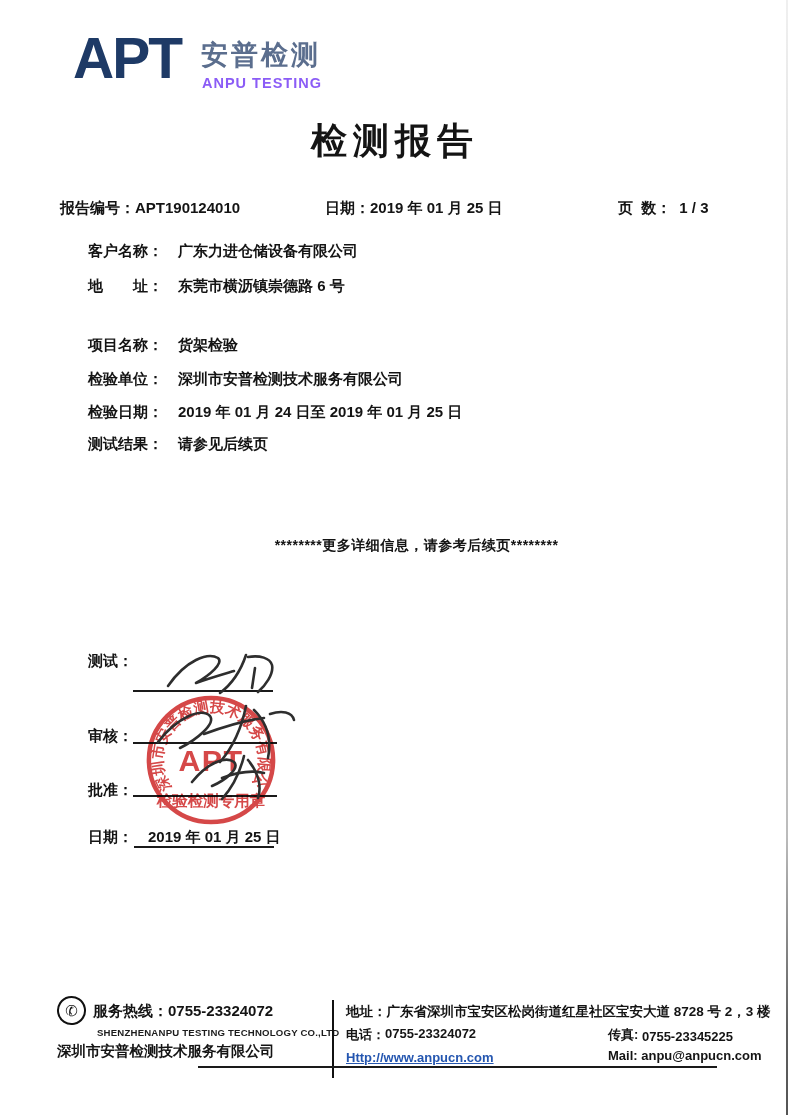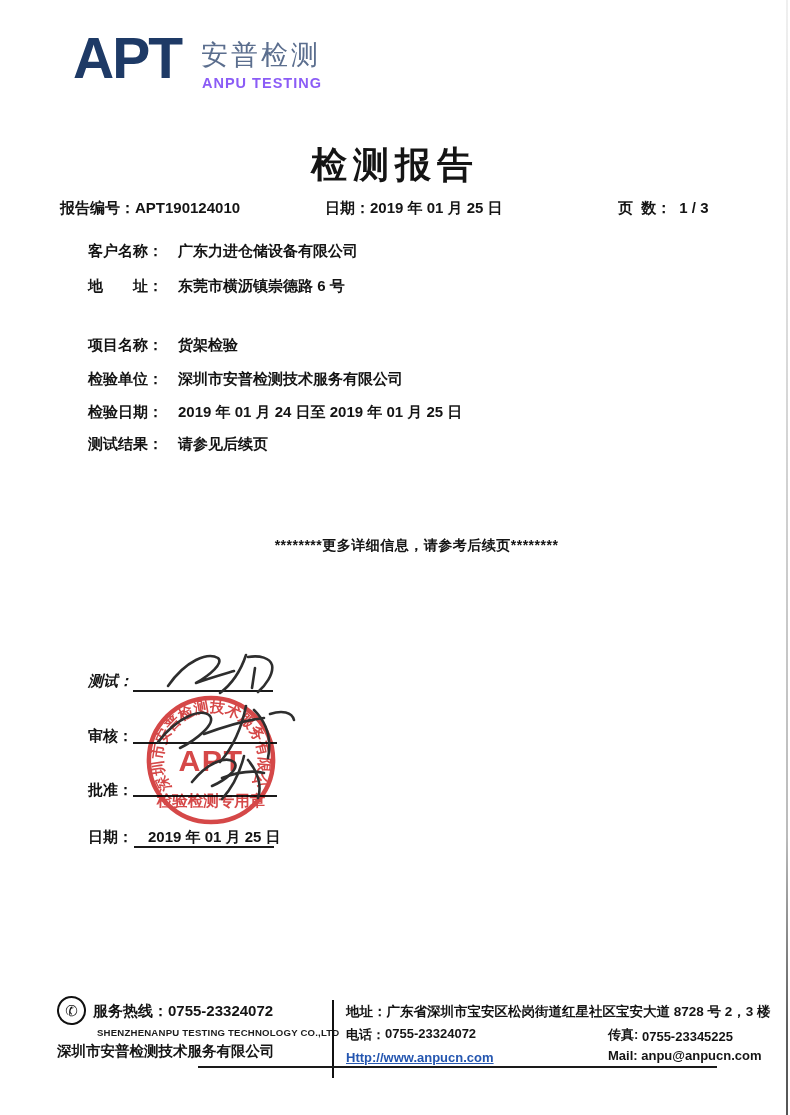--- a/index.html
+++ b/index.html
@@ -42,24 +42,24 @@
     background:linear-gradient(180deg,rgba(150,150,150,0.15) 0%,rgba(120,120,120,0.5) 75%,#5f5f5f 92%,#555 100%);}
 </style>
 </head>
 <body>
 
 <div class="page">
 
   <div class="abs" style="left:73px;top:30px;">
     <span class="logo-apt">APT</span>
   </div>
-  <div class="abs logo-cn" style="left:201px;top:42px;">安普检测</div>
+  <div class="abs logo-cn" style="left:201px;top:42px;font-weight:bold;">安普检测</div>
   <div class="abs logo-en" style="left:202px;top:76px;">ANPU TESTING</div>
 
-  <div class="abs doc-title" style="top:117px;margin-top:24px;">检测报告</div>
+  <div class="abs doc-title" style="top:117px;">检测报告</div>
 
   <div class="abs row" style="left:60px;top:199px;">
     <span class="lbl">报告编号：</span>
     <span class="val">APT190124010</span>
   </div>
   <div class="abs row" style="left:325px;top:199px;">
     <span class="lbl">日期：</span>
     <span class="val">2019 年 01 月 25 日</span>
   </div>
   <div class="abs row" style="left:618px;top:199px;">
@@ -79,21 +79,21 @@
   <div class="abs val" style="left:178px;top:370px;">深圳市安普检测技术服务有限公司</div>
 
   <div class="abs lbl" style="left:88px;top:403px;">检验日期：</div>
   <div class="abs val" style="left:178px;top:403px;">2019 年 01 月 24 日至 2019 年 01 月 25 日</div>
 
   <div class="abs lbl" style="left:88px;top:435px;">测试结果：</div>
   <div class="abs val" style="left:178px;top:435px;">请参见后续页</div>
 
   <div class="abs note" style="top:537px;padding-left:43px;">********更多详细信息，请参考后续页********</div>
 
-  <div class="abs lbl" style="left:88px;top:672px;font-style:italic;">测试：</div>
+  <div class="abs lbl" style="left:88px;top:652px;">测试：</div>
   <div class="abs sig-line" style="left:133px;top:690px;width:140px;"></div>
 
   <div class="abs lbl" style="left:88px;top:727px;">审核：</div>
   <div class="abs sig-line" style="left:133px;top:742px;width:144px;"></div>
 
   <div class="abs lbl" style="left:88px;top:781px;">批准：</div>
   <div class="abs sig-line" style="left:133px;top:795px;width:144px;"></div>
 
   <div class="abs lbl" style="left:88px;top:828px;">日期：</div>
   <div class="abs val" style="left:148px;top:828px;">2019 年 01 月 25 日</div>

